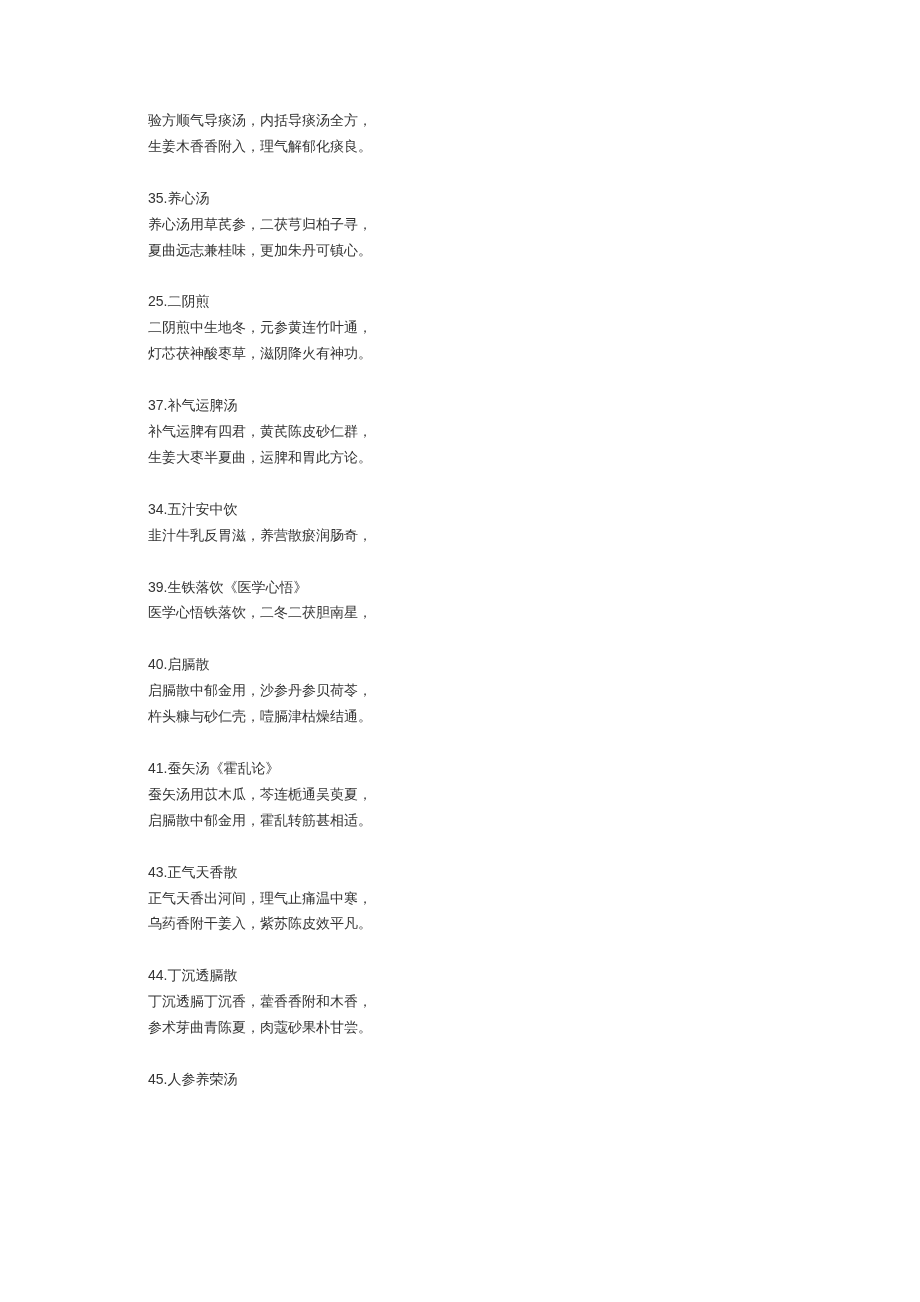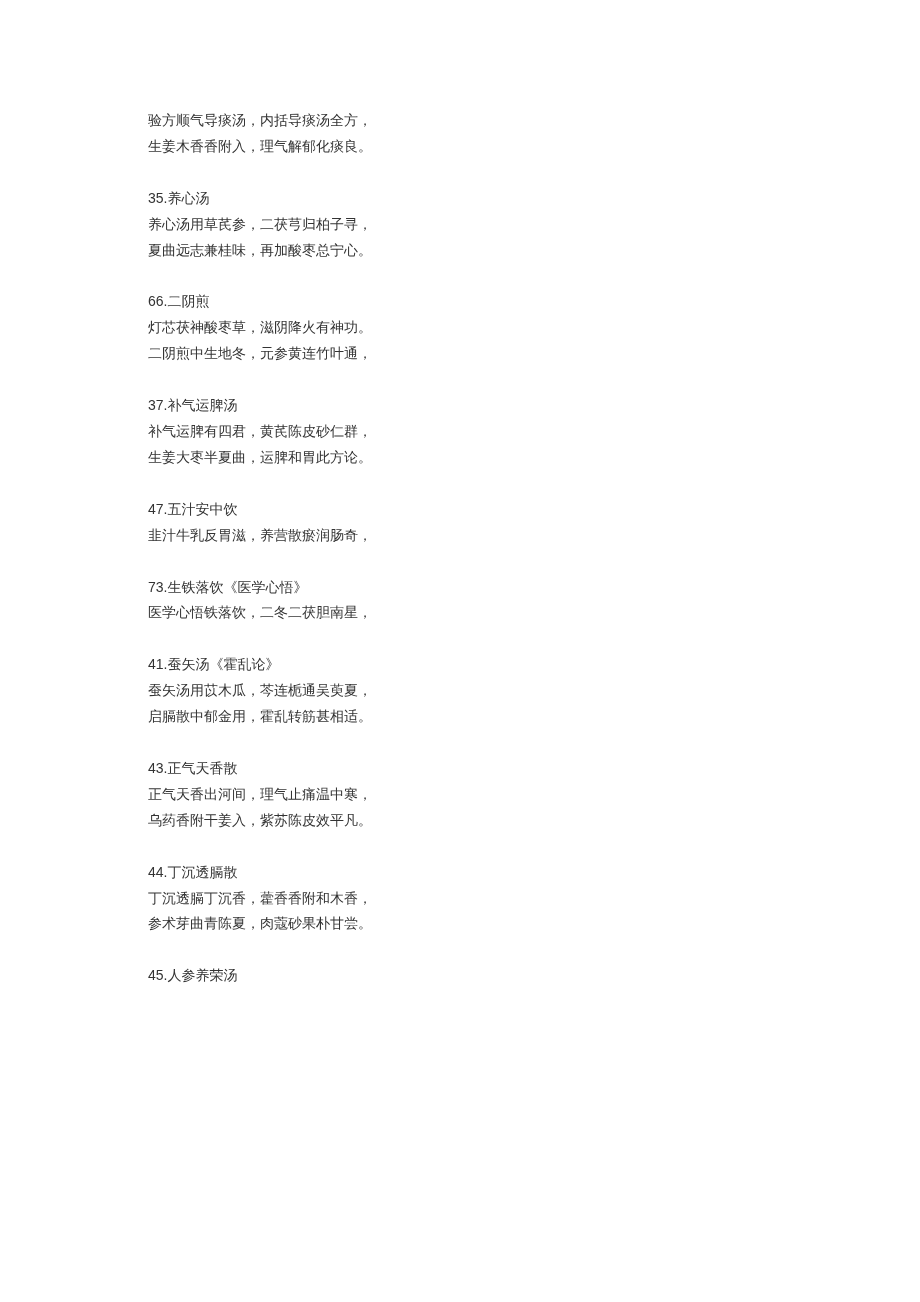--- a/index.html
+++ b/index.html
@@ -32,45 +32,50 @@
 
 <div class="page">
   <div class="entry">
     <p>验方顺气导痰汤，内括导痰汤全方，</p>
     <p>生姜木香香附入，理气解郁化痰良。</p>
   </div>
 
   <div class="entry">
     <p class="title">35.养心汤</p>
     <p>养心汤用草芪参，二茯芎归柏子寻，</p>
-    <p>夏曲远志兼桂味，再加酸枣总宁心。</p>
+    <p>夏曲远志兼桂味，更加朱丹可镇心。</p>
   </div>
 
   <div class="entry">
-    <p class="title">66.二阴煎</p>
+    <p class="title">25.二阴煎</p>
+    <p>二阴煎中生地冬，元参黄连竹叶通，</p>
     <p>灯芯茯神酸枣草，滋阴降火有神功。</p>
-    <p>二阴煎中生地冬，元参黄连竹叶通，</p>
   </div>
 
   <div class="entry">
     <p class="title">37.补气运脾汤</p>
     <p>补气运脾有四君，黄芪陈皮砂仁群，</p>
     <p>生姜大枣半夏曲，运脾和胃此方论。</p>
   </div>
 
   <div class="entry">
-    <p class="title">47.五汁安中饮</p>
+    <p class="title">34.五汁安中饮</p>
     <p>韭汁牛乳反胃滋，养营散瘀润肠奇，</p>
   </div>
 
   <div class="entry">
-    <p class="title">73.生铁落饮《医学心悟》</p>
+    <p class="title">39.生铁落饮《医学心悟》</p>
     <p>医学心悟铁落饮，二冬二茯胆南星，</p>
   </div>
 
+  <div class="entry">
+    <p class="title">40.启膈散</p>
+    <p>启膈散中郁金用，沙参丹参贝荷苓，</p>
+    <p>杵头糠与砂仁壳，噎膈津枯燥结通。</p>
+  </div>
 
   <div class="entry">
     <p class="title">41.蚕矢汤《霍乱论》</p>
     <p>蚕矢汤用苡木瓜，芩连栀通吴萸夏，</p>
     <p>启膈散中郁金用，霍乱转筋甚相适。</p>
   </div>
 
 
   <div class="entry">
     <p class="title">43.正气天香散</p>

